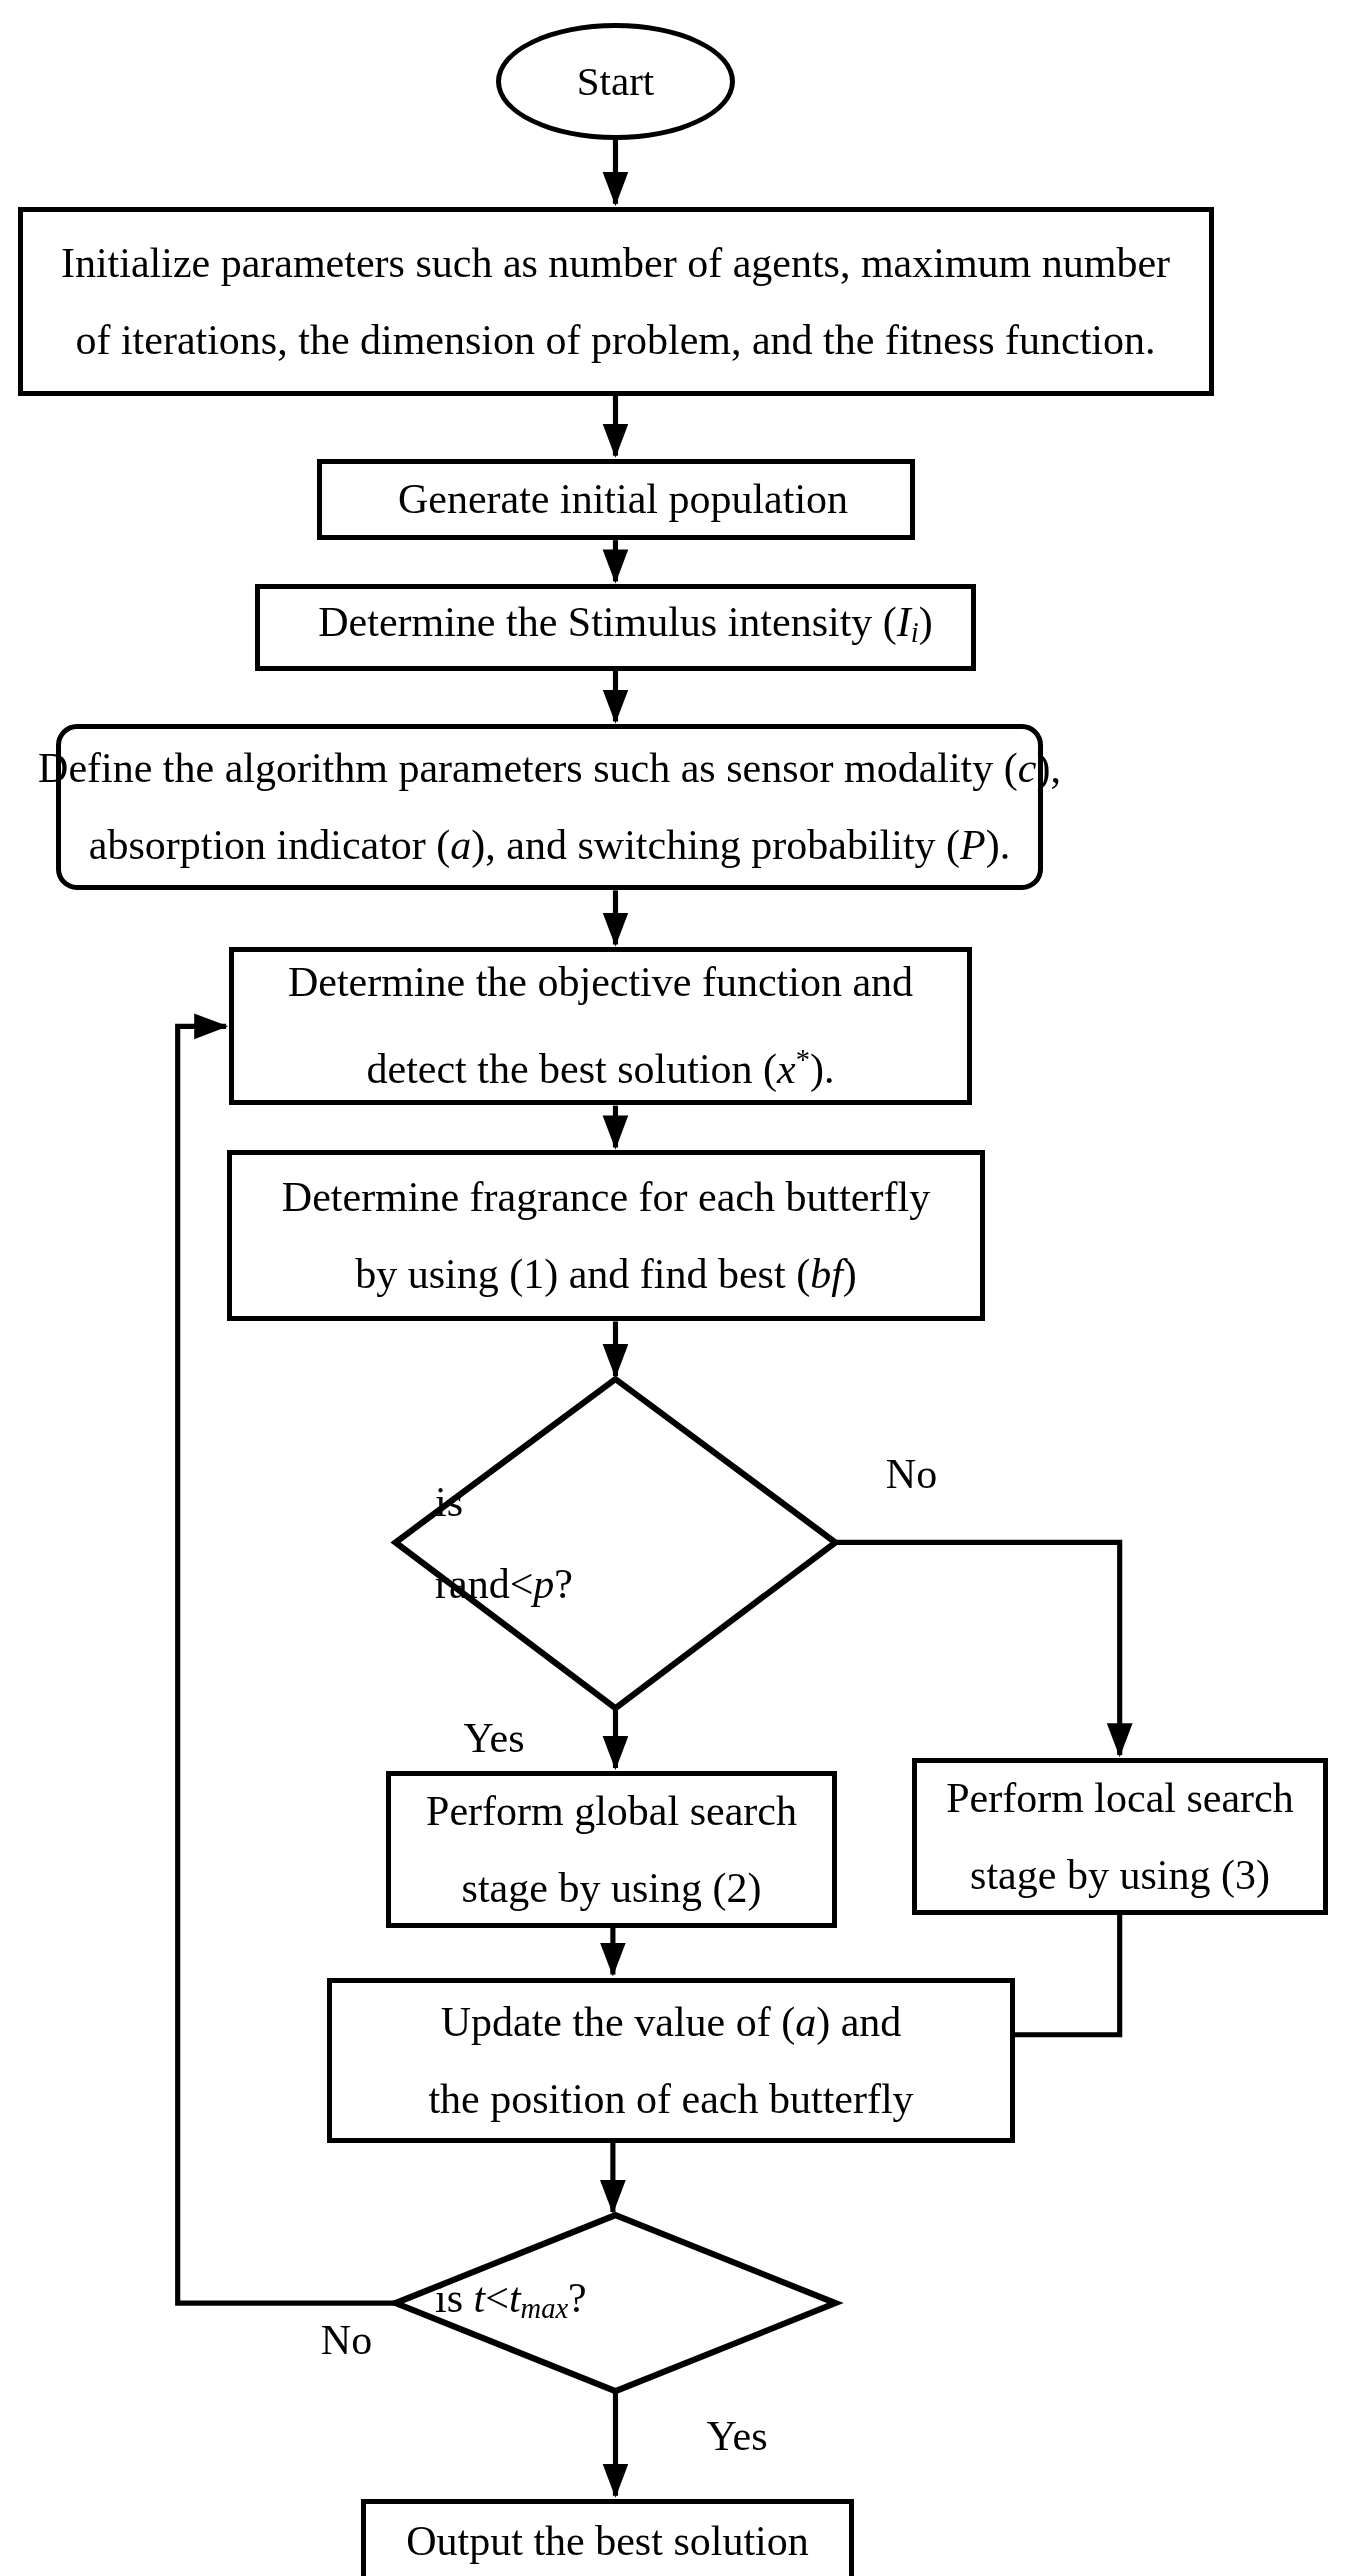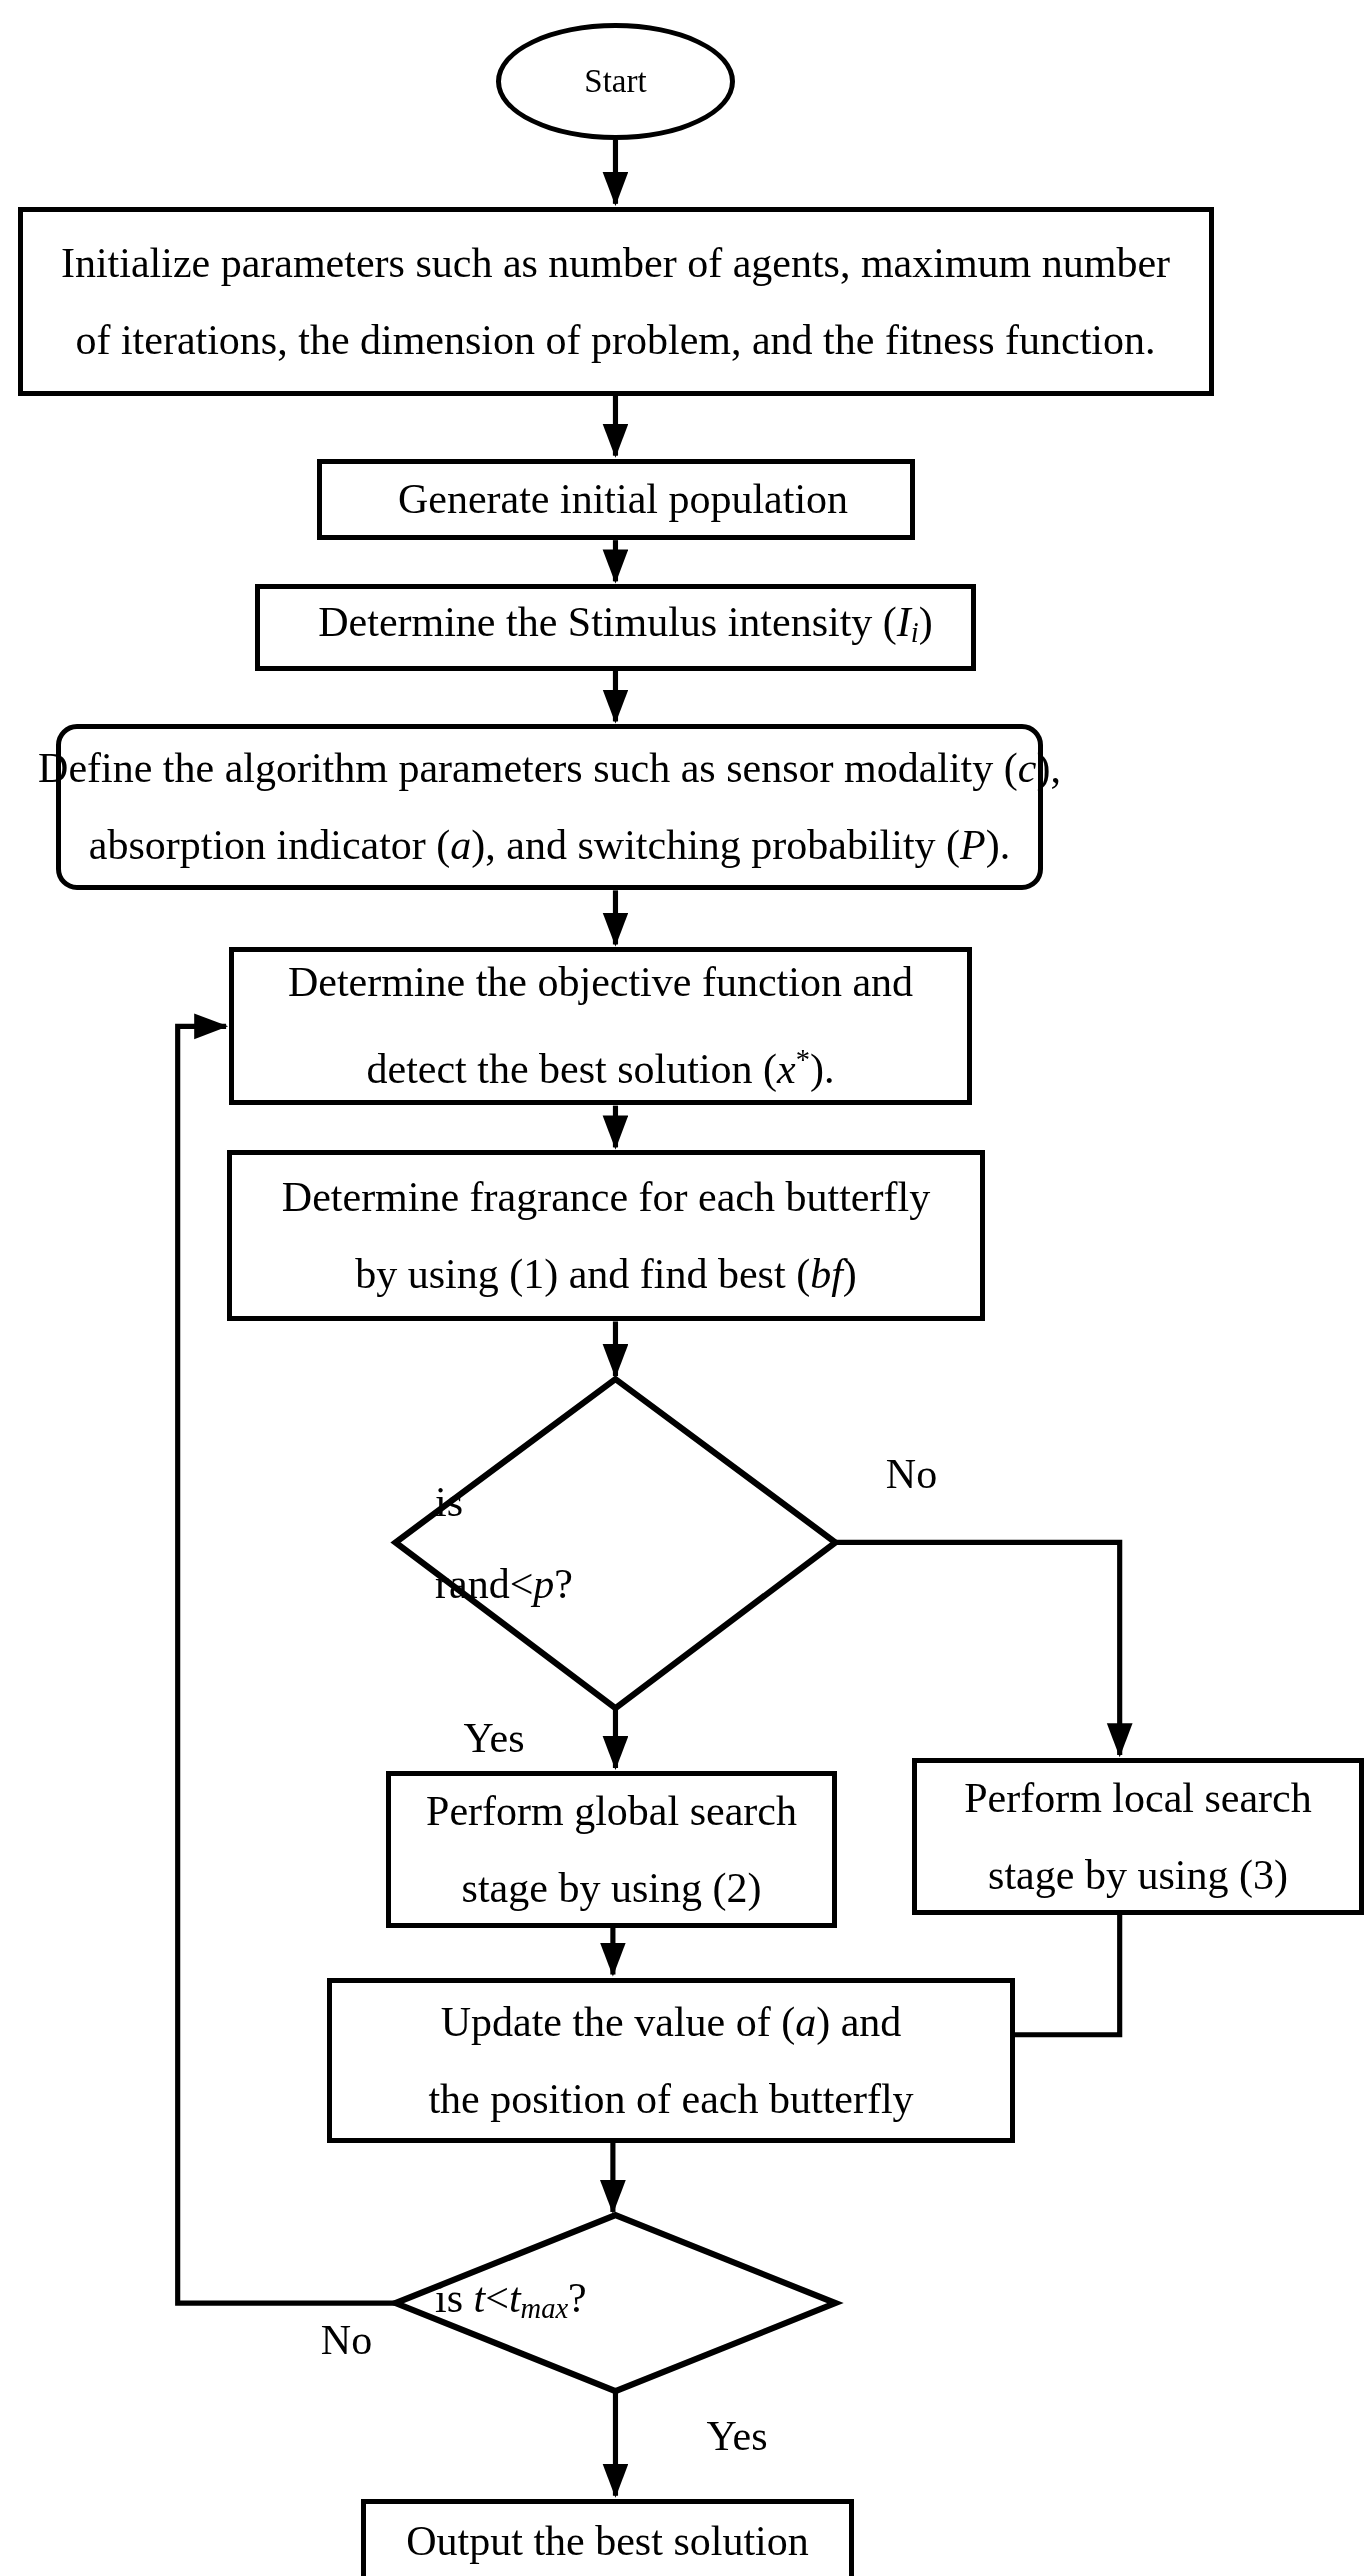--- a/index.html
+++ b/index.html
@@ -29,21 +29,21 @@
     flex-direction:column;
     align-items:center;
     justify-content:center;
   }
   .tline{
     white-space:nowrap;
     text-align:center;
     font-size:42px;
     line-height:77px;
   }
-  .terminator .tline{font-size:33px;}
+  .terminator .tline{font-size:41px;}
   .dtext{
     position:absolute;
     display:flex;
     flex-direction:column;
     align-items:flex-start;
     justify-content:center;
     background:transparent;
   }
   .dtext .tline{line-height:82px;}
   .i{font-style:italic;}
@@ -146,21 +146,21 @@
   <div class="elabel" style="left:855px;top:1445px;width:113px;height:57px;">No</div>
   <div class="elabel" style="left:440px;top:1709px;width:108px;height:57px;">Yes</div>
 
   <div class="node" style="left:386px;top:1771px;width:451px;height:157px;">
     <div class="node-text">
         <div class="tline"><span>Perform global search</span></div>
         <div class="tline"><span>stage by using (2)</span></div>
       </div>
   </div>
 
-  <div class="node" style="left:912px;top:1758px;width:452px;height:157px;">
+  <div class="node" style="left:912px;top:1758px;width:416px;height:157px;">
     <div class="node-text">
         <div class="tline"><span>Perform local search</span></div>
         <div class="tline"><span>stage by using (3)</span></div>
       </div>
   </div>
 
   <div class="node" style="left:327px;top:1978px;width:688px;height:165px;">
     <div class="node-text">
         <div class="tline"><span>Update the value of (</span><span class="i">a</span><span>) and</span></div>
         <div class="tline"><span>the position of each butterfly</span></div>

